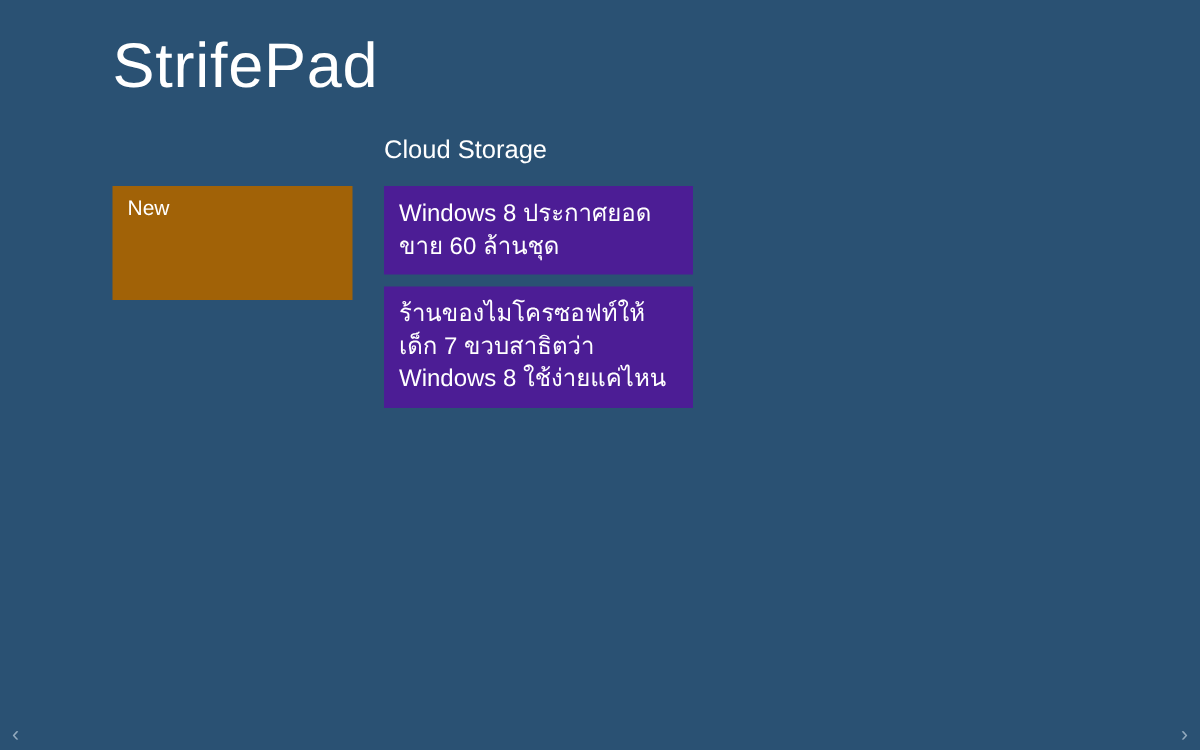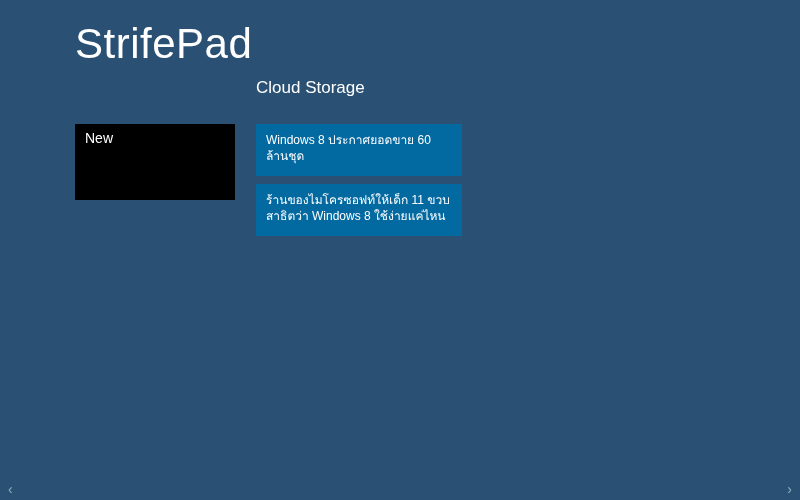--- a/index.html
+++ b/index.html
@@ -16,48 +16,48 @@
     position: absolute;
     left: 75px;
     top: 20px;
     font-size: 42px;
     font-weight: 200;
     letter-spacing: 0.5px;
   }
   .section-title {
     position: absolute;
     left: 256px;
-    top: 78px;
+    top: 90px;
     font-size: 17px;
     font-weight: 300;
   }
   .new-tile {
     position: absolute;
     left: 75px;
     top: 124px;
     width: 160px;
     height: 76px;
-    background: #000000;
+    background: #a16207;
     padding: 6px 10px;
     font-size: 14px;
     font-weight: 400;
     cursor: pointer;
   }
   .list {
     position: absolute;
     left: 256px;
     top: 124px;
     width: 206px;
   }
   .list-item {
-    background: #0369a1;
+    background: #4c1d95;
     margin-bottom: 8px;
     padding: 8px 10px 8px 10px;
     min-height: 52px;
-    font-size: 12px;
+    font-size: 16px;
     line-height: 1.35;
     cursor: pointer;
     font-weight: 400;
   }
   .scroll-arrow {
     position: absolute;
     bottom: 4px;
     font-size: 14px;
     font-weight: 300;
     color: #d9e6f0;
@@ -78,18 +78,18 @@
 
 <div class="new-tile">
   <span>New</span>
 </div>
 
 <div class="list">
   <div class="list-item">
     <span>Windows 8 ประกาศยอดขาย 60 ล้านชุด</span>
   </div>
   <div class="list-item">
-    <span>ร้านของไมโครซอฟท์ให้เด็ก 11 ขวบสาธิตว่า Windows 8 ใช้ง่ายแค่ไหน</span>
+    <span>ร้านของไมโครซอฟท์ให้เด็ก 7 ขวบสาธิตว่า Windows 8 ใช้ง่ายแค่ไหน</span>
   </div>
 </div>
 
 <div class="scroll-arrow scroll-left">‹</div>
 <div class="scroll-arrow scroll-right">›</div>
 
 </body></html>

